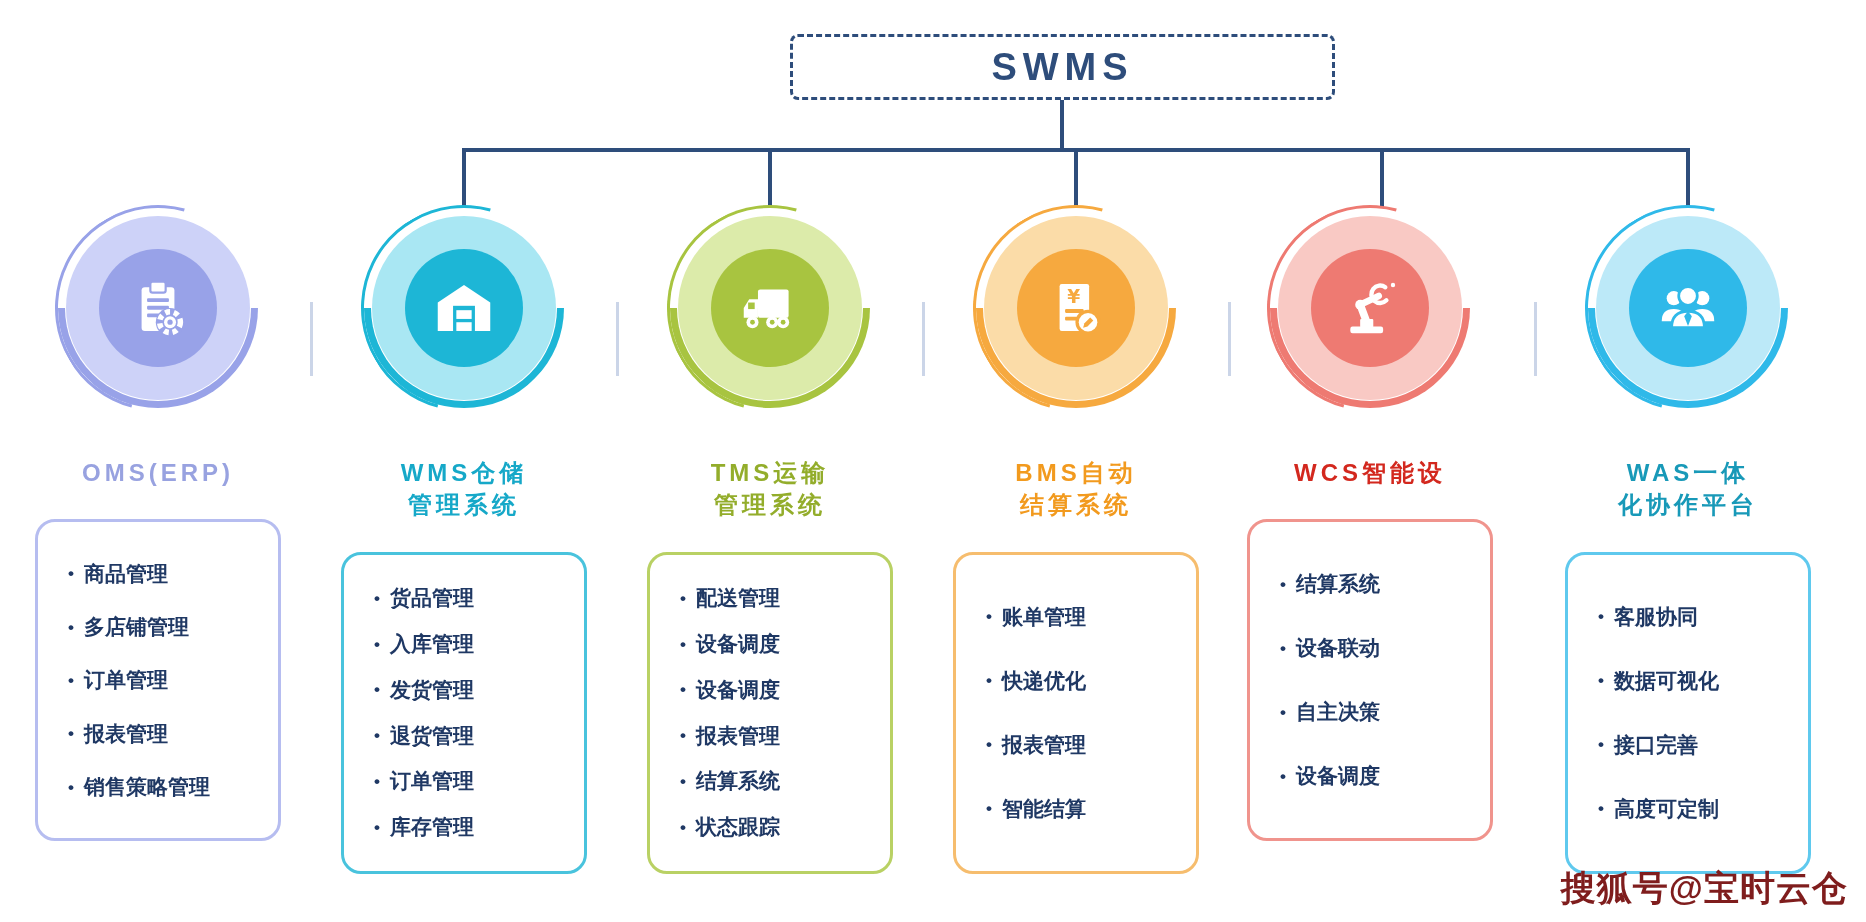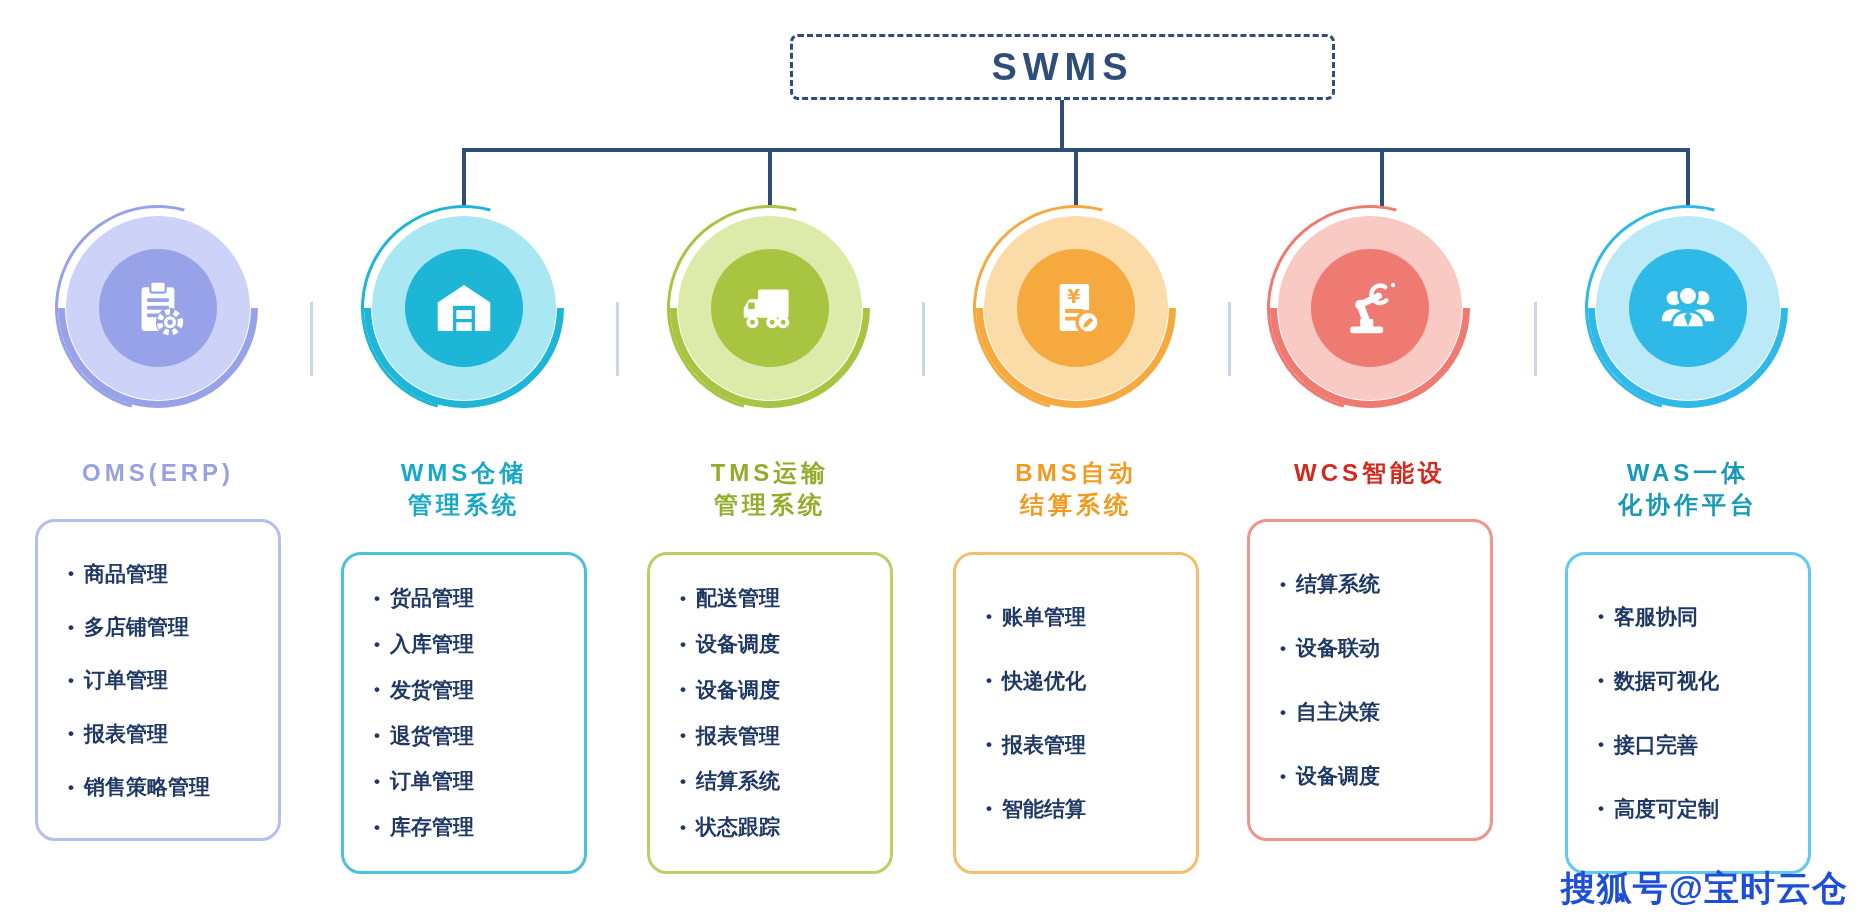--- a/index.html
+++ b/index.html
@@ -69,21 +69,21 @@
     width:246px; height:322px; margin:30px auto 0; box-sizing:border-box;
     border:3px solid var(--border); border-radius:20px; background:#ffffff;
     display:flex; flex-direction:column; justify-content:space-evenly;
     padding:12px 8px 12px 30px; text-align:left;
   }
   .item { display:flex; align-items:center; gap:10px; color:#1f3864; font-weight:bold; font-size:21px; white-space:nowrap; }
   .dot { font-size:17px; line-height:1; }
 
   .watermark {
     position:absolute; right:18px; bottom:10px;
-    font-size:35px; font-weight:bold; color:#1d4ed8; letter-spacing:1px;
+    font-size:35px; font-weight:bold; color:#7f1d1d; letter-spacing:1px;
   }
 </style>
 </head>
 <body>
 
 <div class="canvas">
 
   <div class="swms-box">
     <span>SWMS</span>
   </div>

